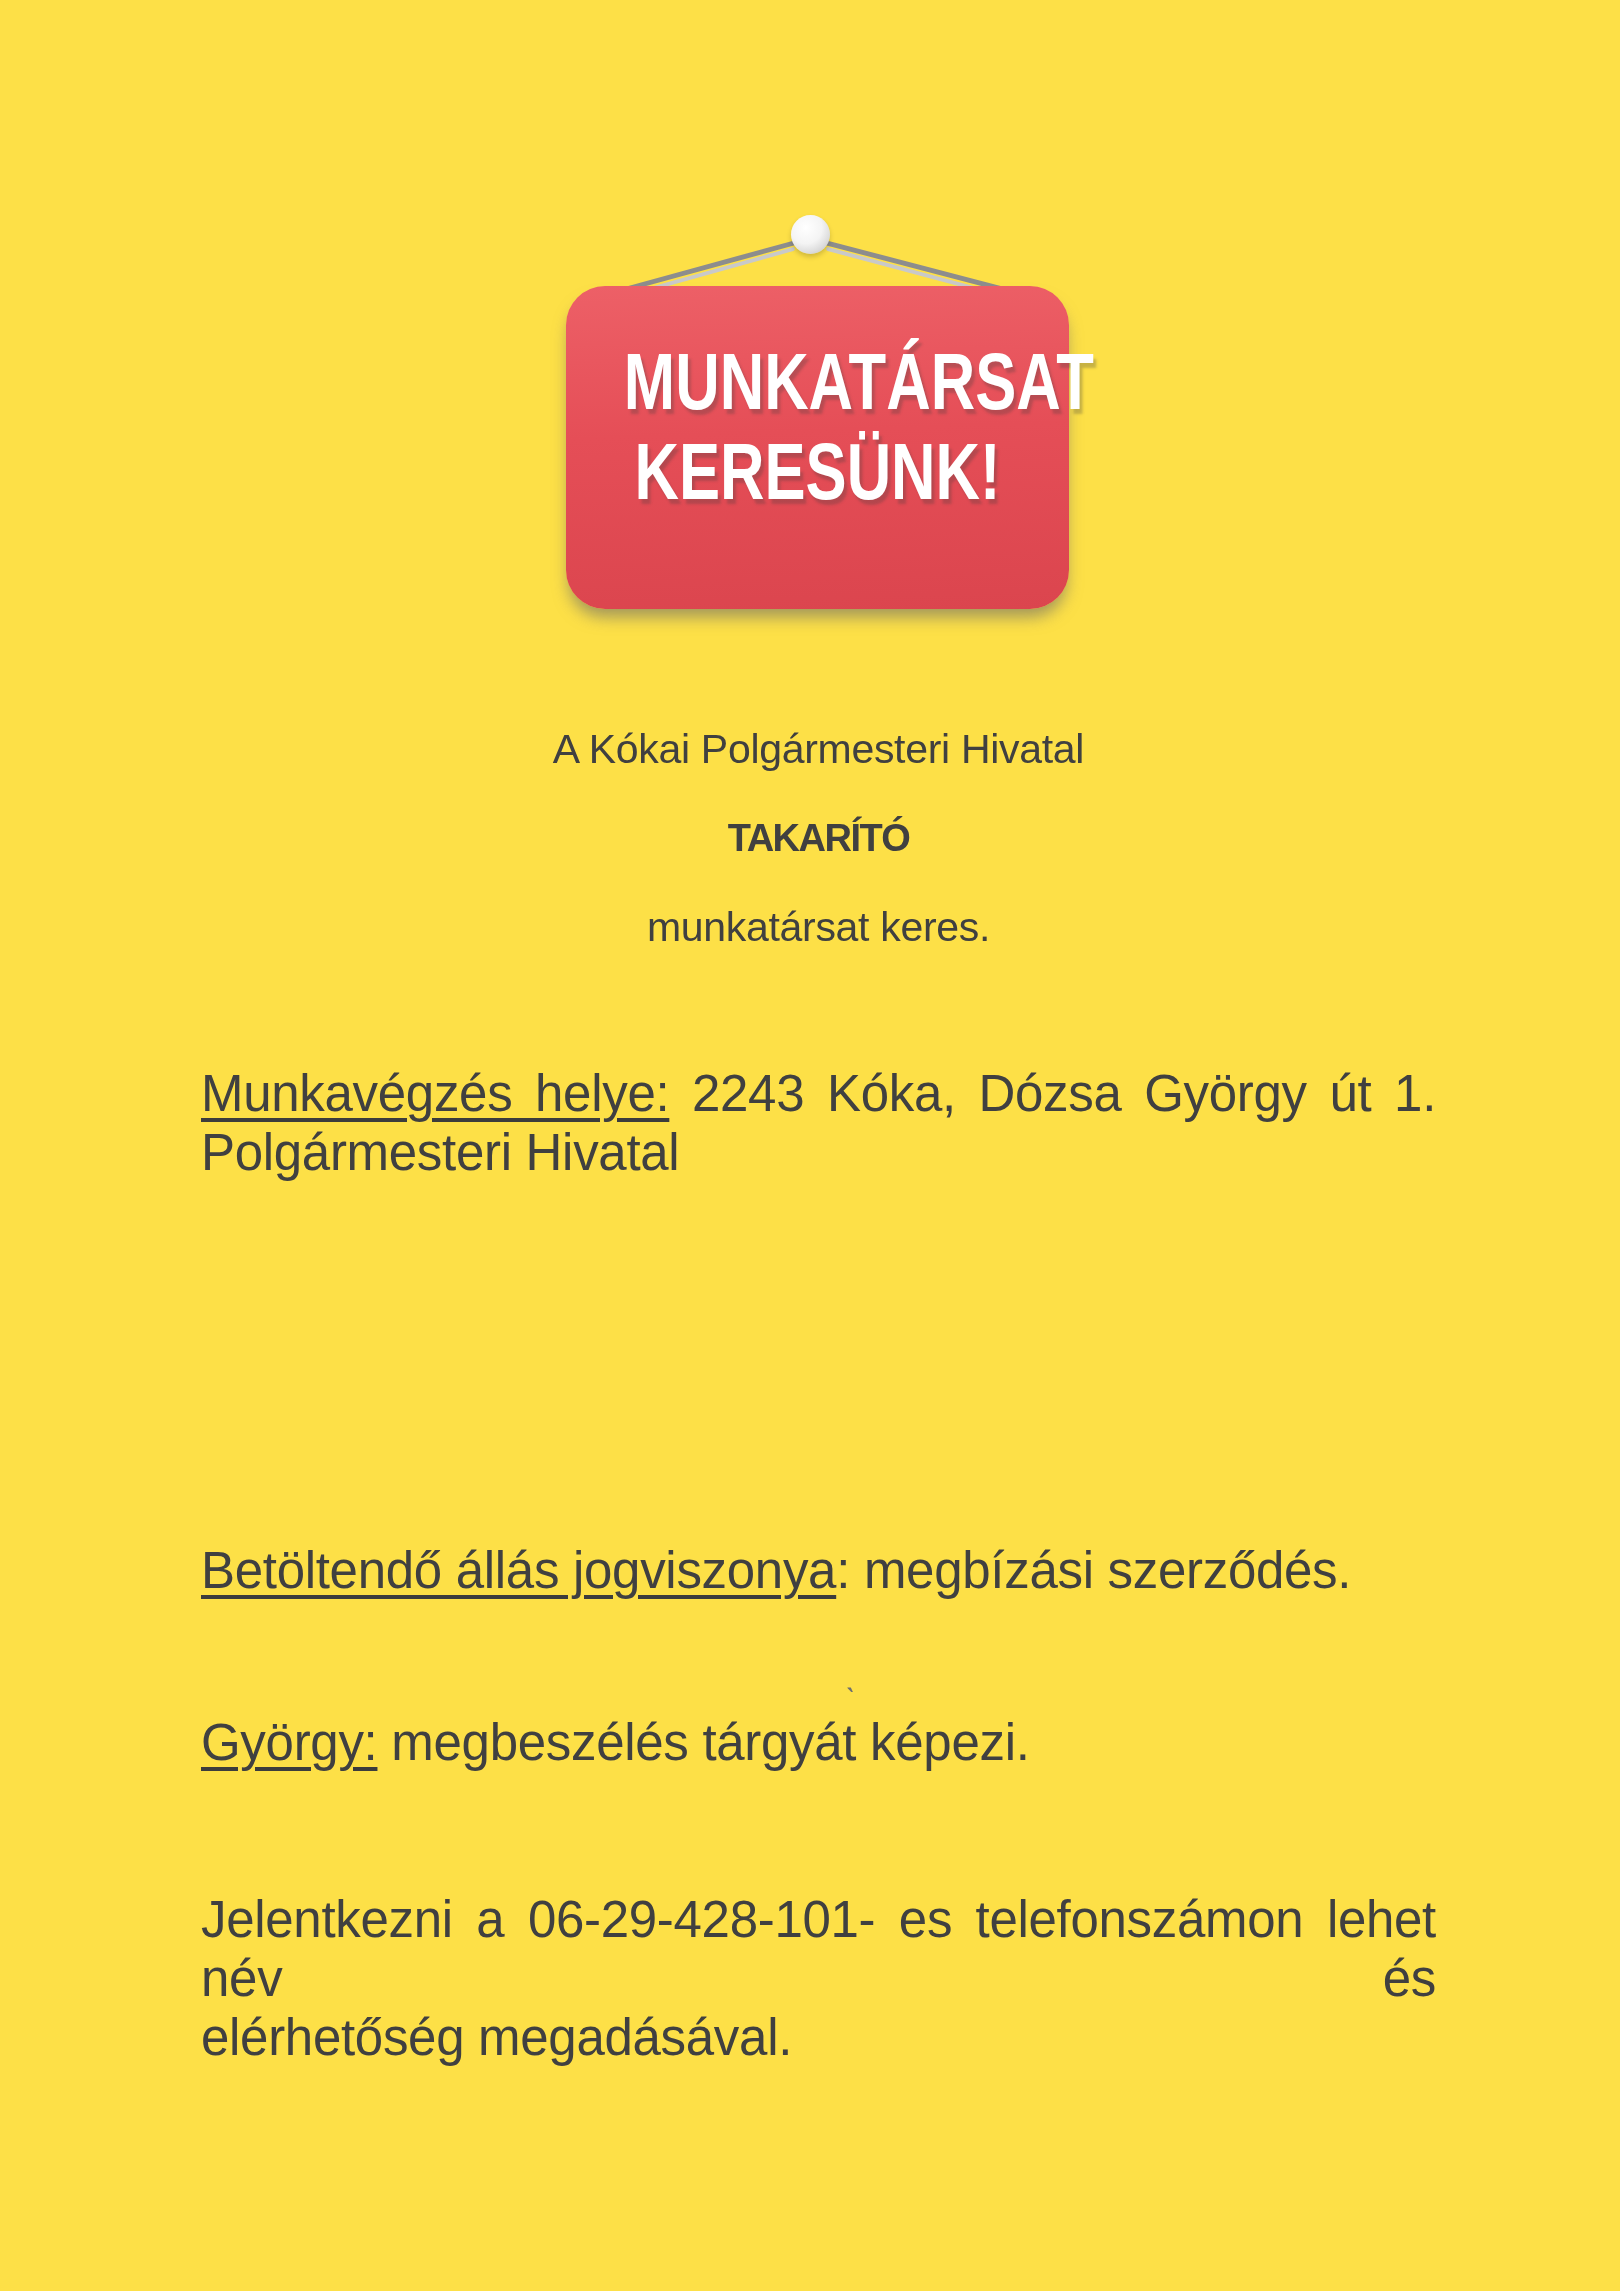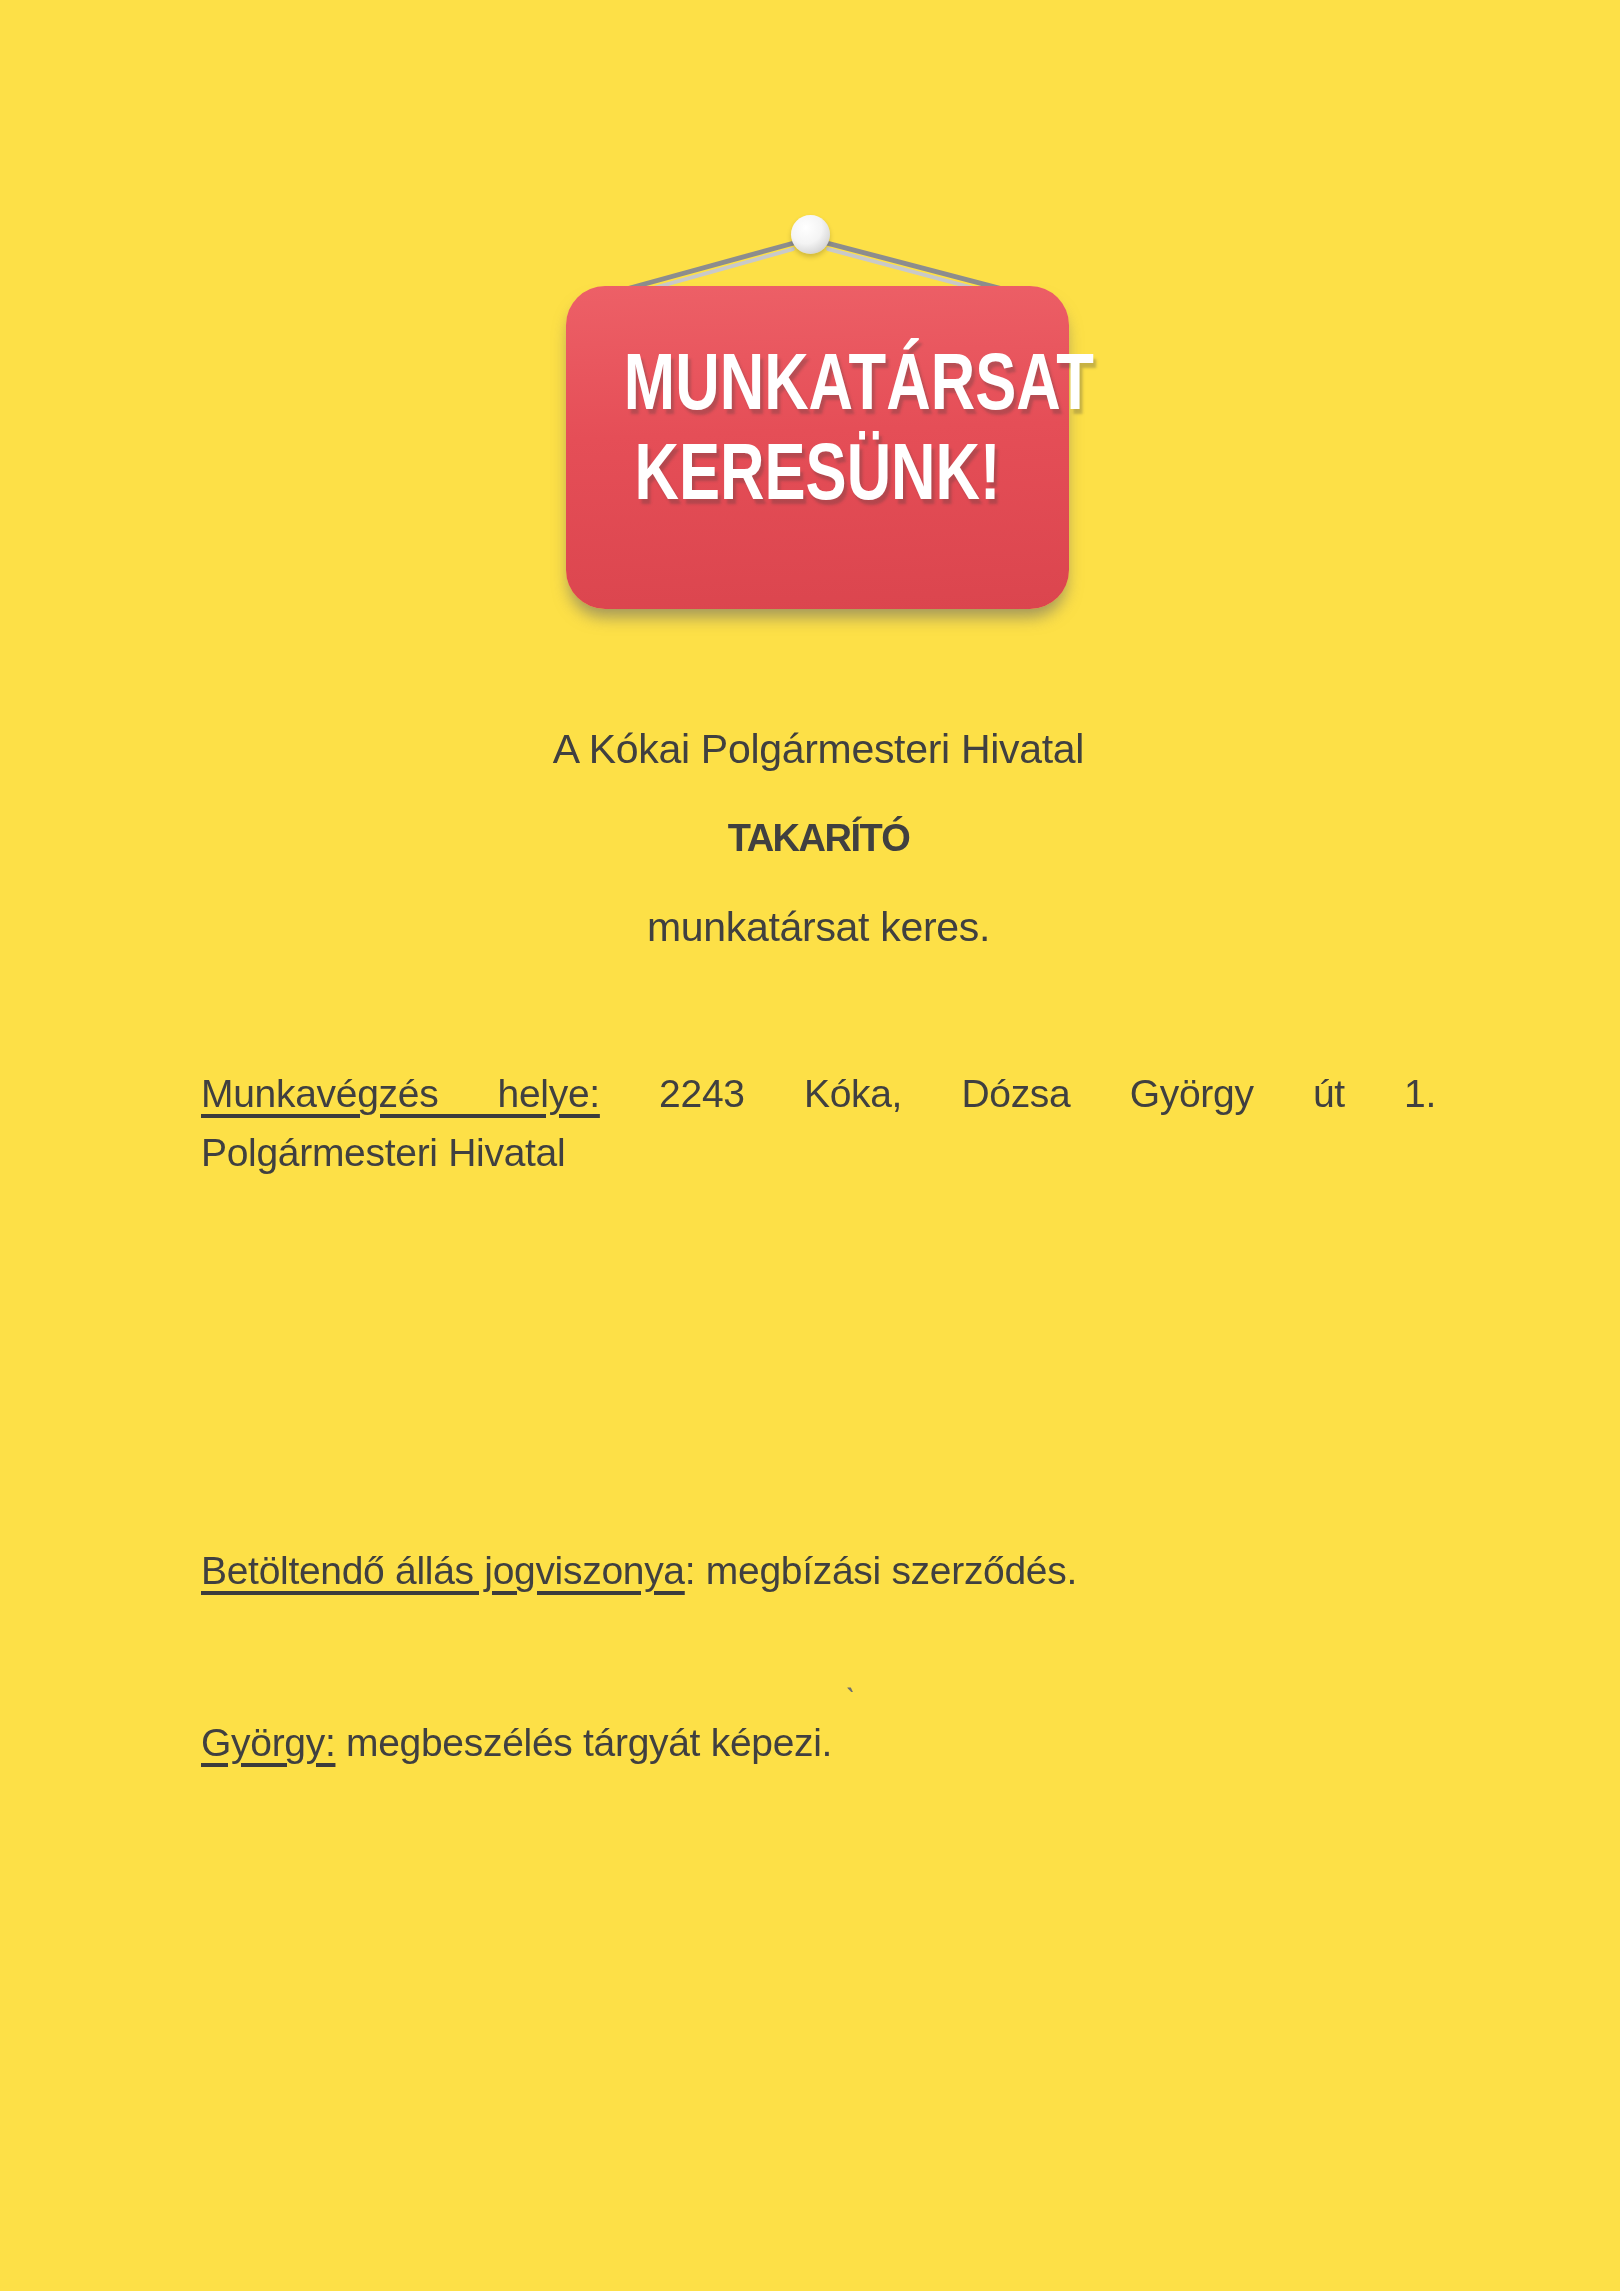--- a/index.html
+++ b/index.html
@@ -38,21 +38,21 @@
   
   .intro{
     position:absolute;left:201px;top:705px;width:1235px;
     text-align:center;
   }
   .intro-line{height:89px;line-height:89px;font-size:41px;letter-spacing:-0.3px;}
   .intro-line.bold{font-weight:700;font-size:38px;letter-spacing:-1.5px;}
   
   .para{
     position:absolute;left:201px;width:1235px;
-    font-size:39px;line-height:59px;letter-spacing:-0.3px;
+    font-size:51px;line-height:59px;letter-spacing:-0.3px;
   }
   .line{display:block;}
   .line.just{text-align:justify;text-align-last:justify;}
   .u{
     text-decoration:underline;
     text-decoration-thickness:3.9px;
     text-underline-offset:6.9px;
     text-decoration-color:#3c3c3c;
   }
   .p-location{top:1064px;}
@@ -99,15 +99,19 @@
   <div class="para p-contract">
     <div class="line"><span class="u">Betöltendő állás jogviszonya</span><span>:</span><span> megbízási szerződés.</span></div>
   </div>
 
   <span class="artifact">ˋ</span>
 
   <div class="para p-salary">
     <div class="line"><span class="u">György:</span><span> megbeszélés tárgyát képezi.</span></div>
   </div>
 
+  <div class="para p-contact">
+    <div class="line just">Jelentkezni a 06-29-428-101- es telefonszámon lehet név és</div>
+    <div class="line">elérhetőség megadásával.</div>
+  </div>
 
 </div>
 
 
 </body></html>

